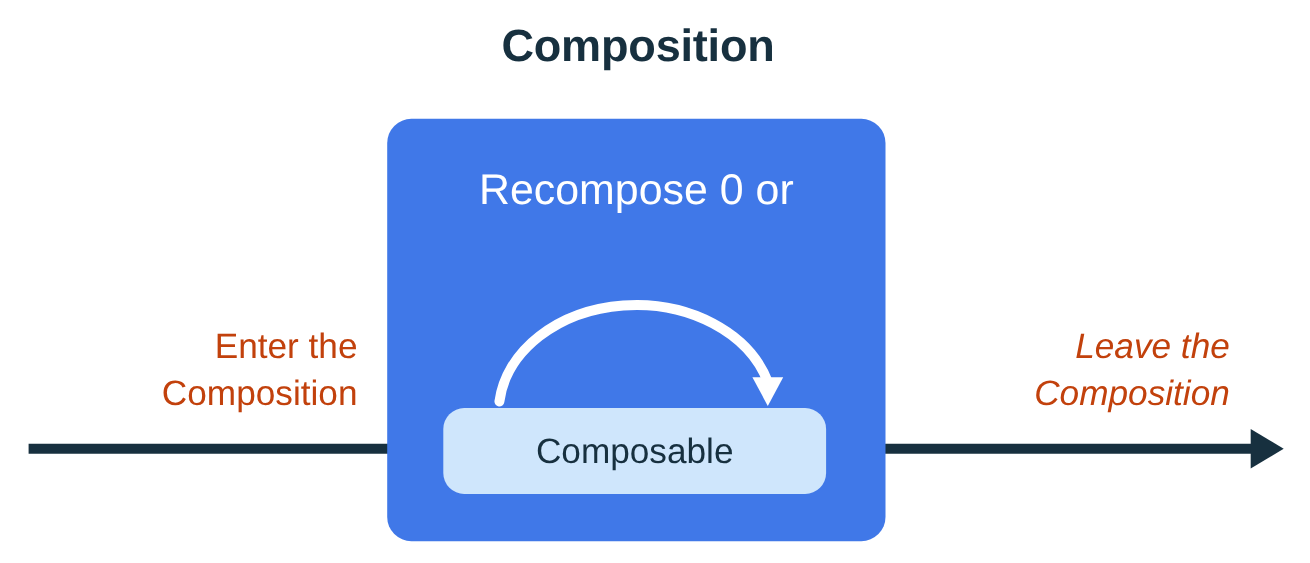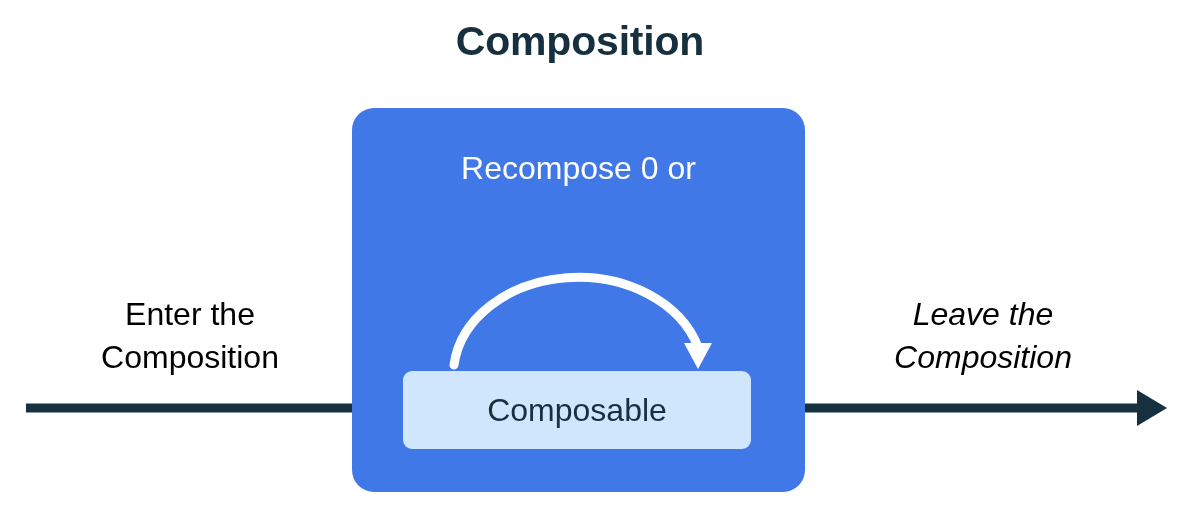--- a/index.html
+++ b/index.html
@@ -45,21 +45,21 @@
   }
 
   
   .recompose-label {
     position: absolute;
     left: 382px;
     top: 147px;
     width: 393px;
     text-align: center;
     color: #ffffff;
-    font-size: 32px;
+    font-size: 39px;
     line-height: 1.33;
     font-weight: 400;
   }
 
   
   .recompose-arrow {
     position: absolute;
     left: 436px;
     top: 243px;
     width: 286px;
@@ -68,37 +68,37 @@
   }
 
   
   .composable-box {
     position: absolute;
     left: 403px;
     top: 371px;
     width: 348px;
     height: 78px;
     background: #CFE6FC;
-    border-radius: 9px;
+    border-radius: 19px;
     display: flex;
     align-items: center;
     justify-content: center;
   }
   .composable-label {
     color: #17303F;
     font-size: 32px;
     font-weight: 400;
     line-height: 1;
   }
 
   
   .side-label {
     position: absolute;
-    text-align: center;
-    color: #000000;
+    text-align: right;
+    color: #c2410c;
     font-size: 32px;
     line-height: 1.33;
     font-weight: 400;
     top: 293px;
   }
   .side-label.left  { left: 55px;  width: 270px; }
   .side-label.right { left: 848px; width: 270px; font-style: italic; }
 
   
   .flow-arrow {

